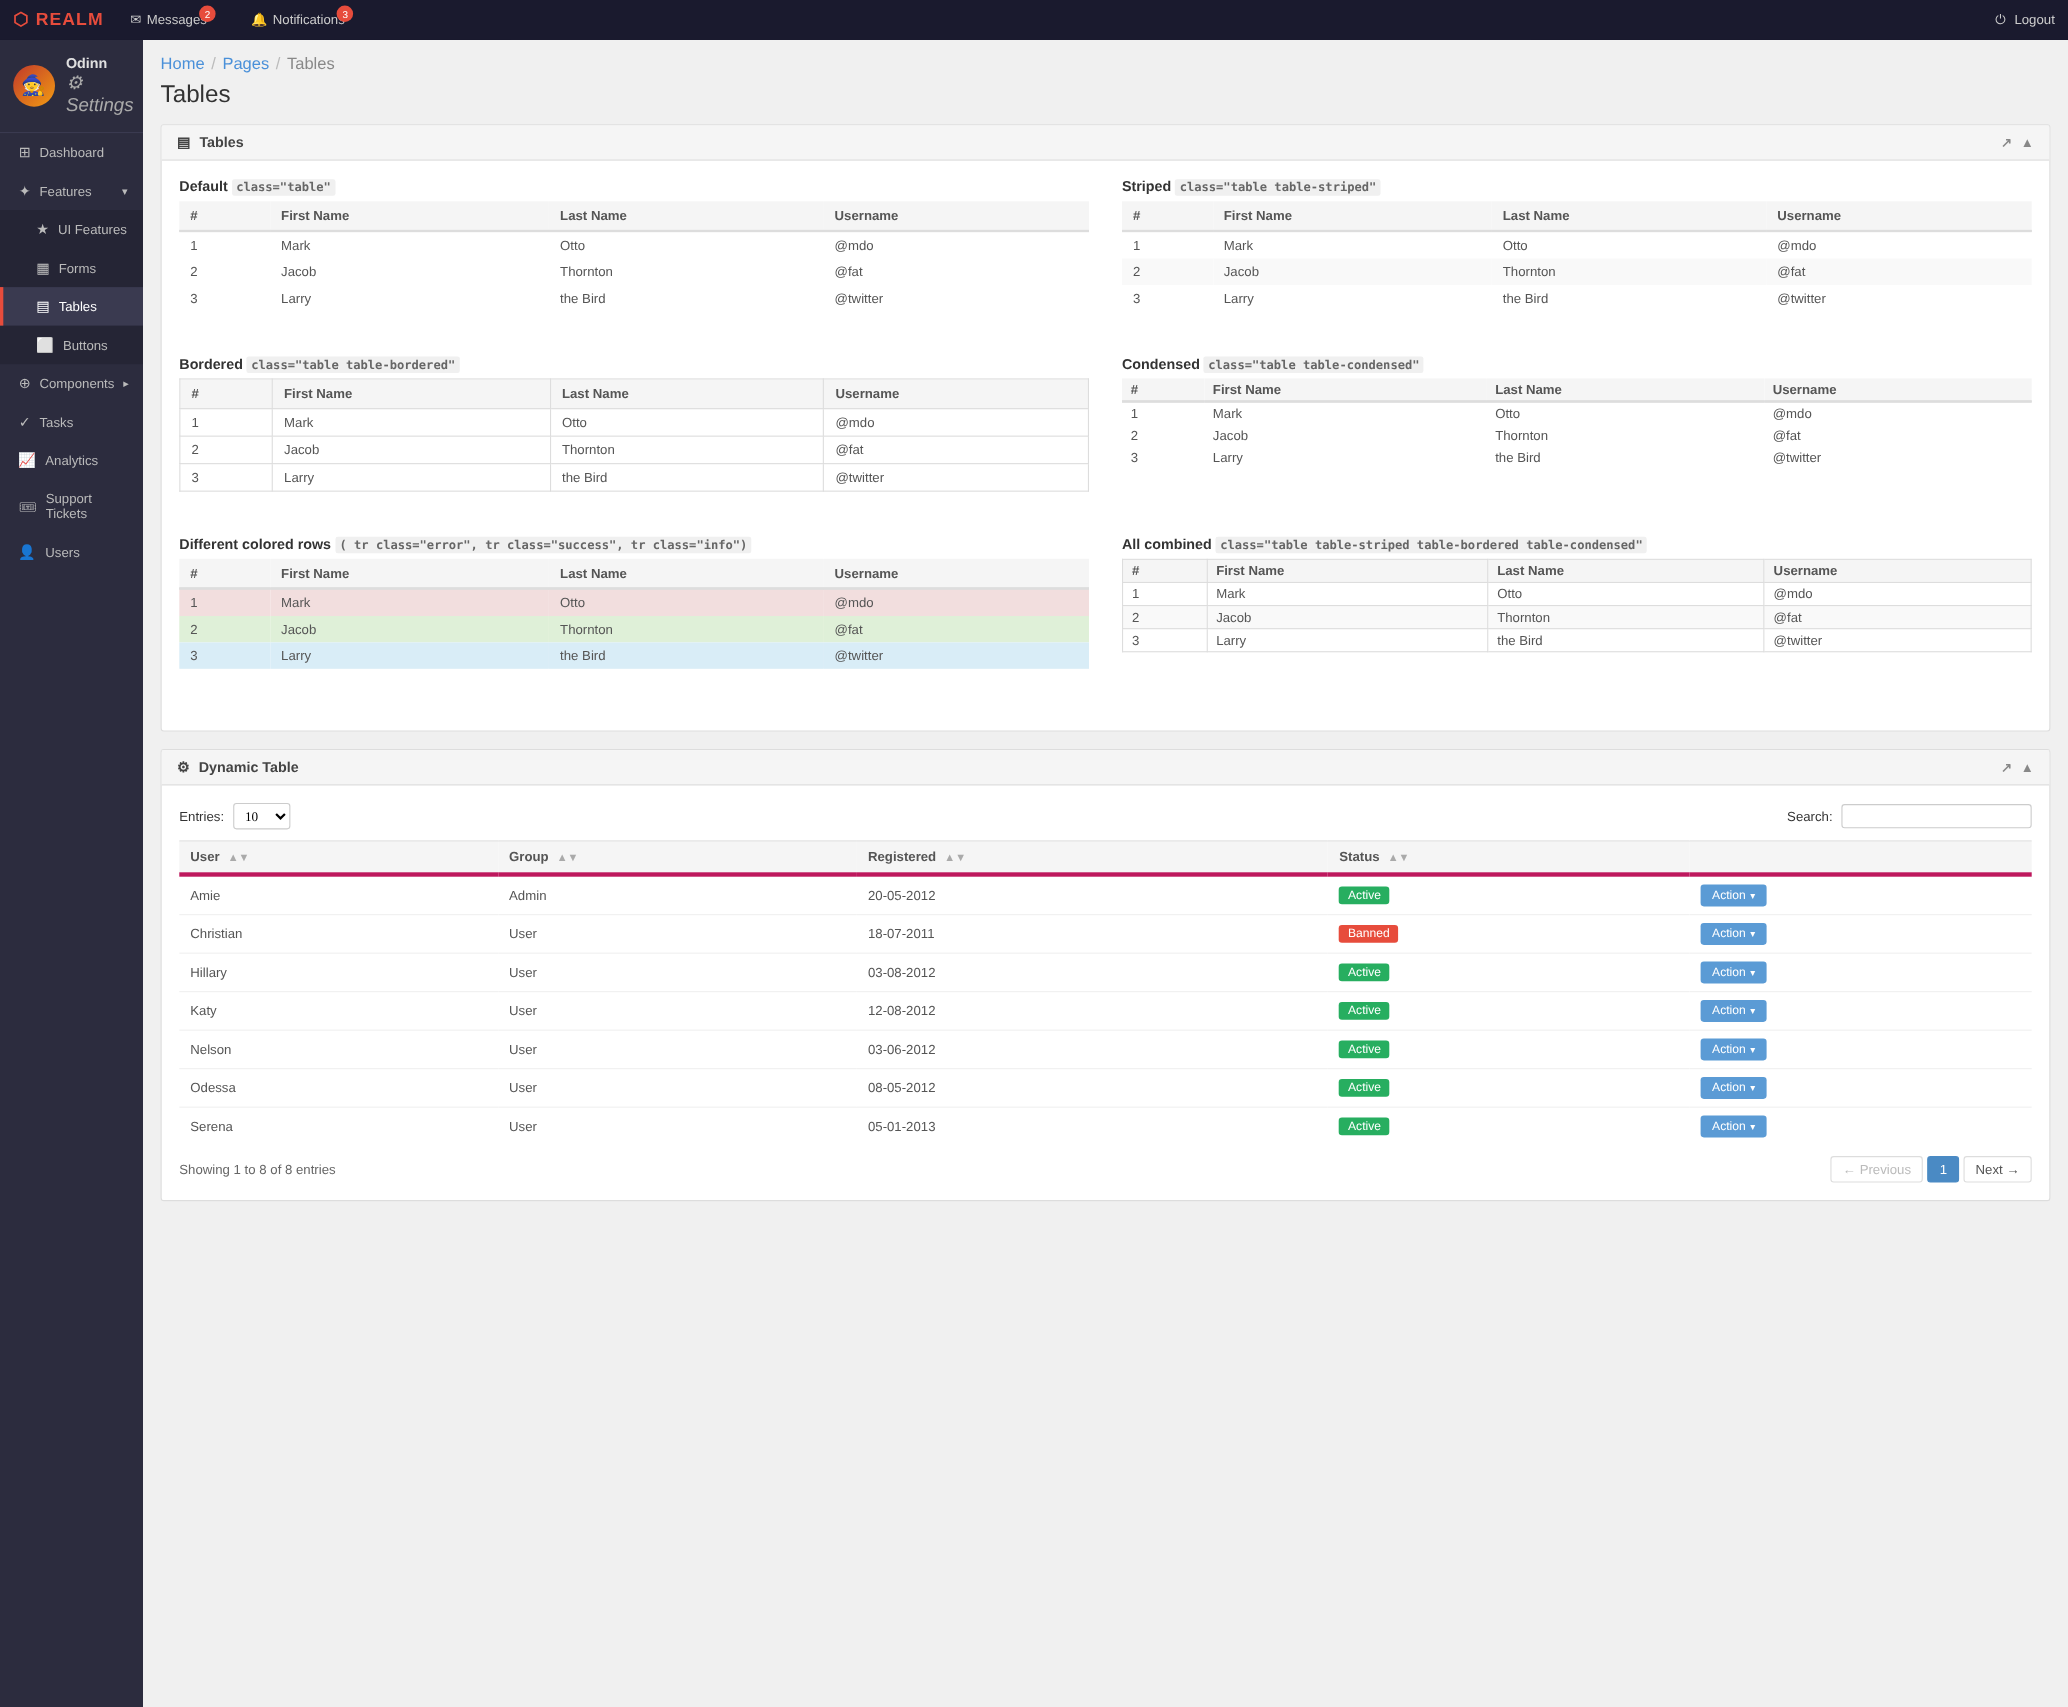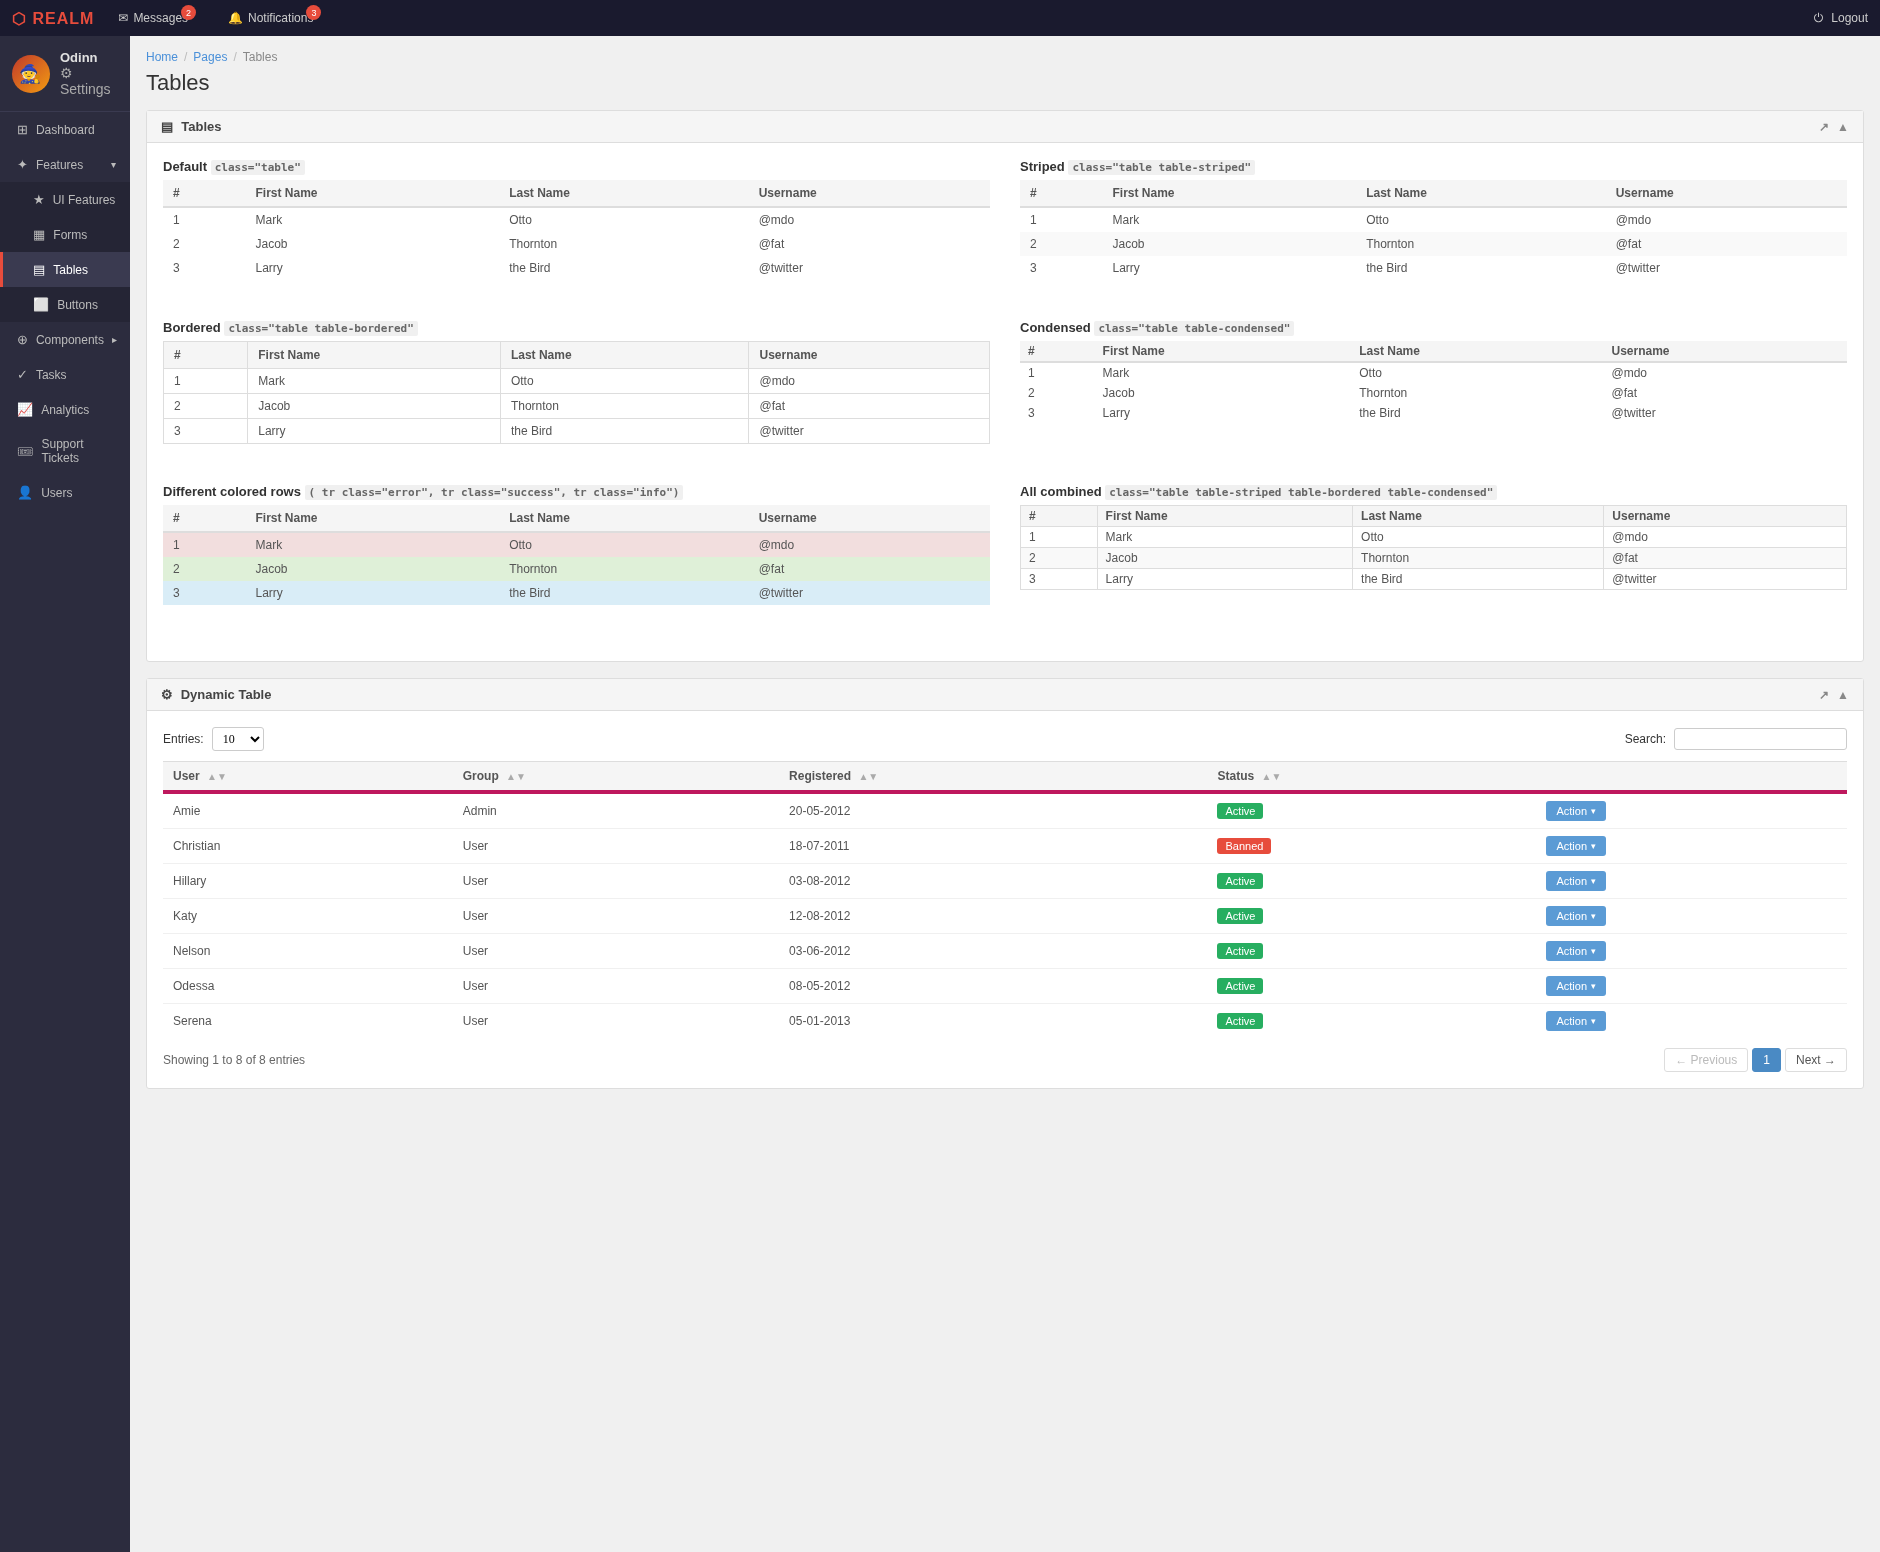--- a/index.html
+++ b/index.html
@@ -97,21 +97,22 @@
       color: white;
       flex-shrink: 0;
     }
     .sidebar-username {
       color: #e0e0e0;
       font-weight: bold;
       font-size: 13px;
     }
     .sidebar-settings {
       color: #aaa;
-      font-size: 14px;
+      font-size: 17px;
+      font-style: italic;
     }
     .nav-item {
       display: flex;
       align-items: center;
       gap: 8px;
       padding: 10px 14px;
       color: #bbb;
       font-size: 12px;
       cursor: pointer;
       border-left: 3px solid transparent;
@@ -123,21 +124,21 @@
     .nav-sub .nav-item { padding-left: 30px; font-size: 12px; }
 
     
     .main-content {
       flex: 1;
       padding: 14px 16px;
       background: #f0f0f0;
       overflow-x: hidden;
     }
     .breadcrumb {
-      font-size: 12px;
+      font-size: 15px;
       color: #888;
       margin-bottom: 6px;
       display: flex;
       align-items: center;
       gap: 6px;
     }
     .breadcrumb a { color: #4a90d9; cursor: pointer; text-decoration: none; }
     .breadcrumb-sep { color: #bbb; }
     .page-title {
       font-size: 22px;

